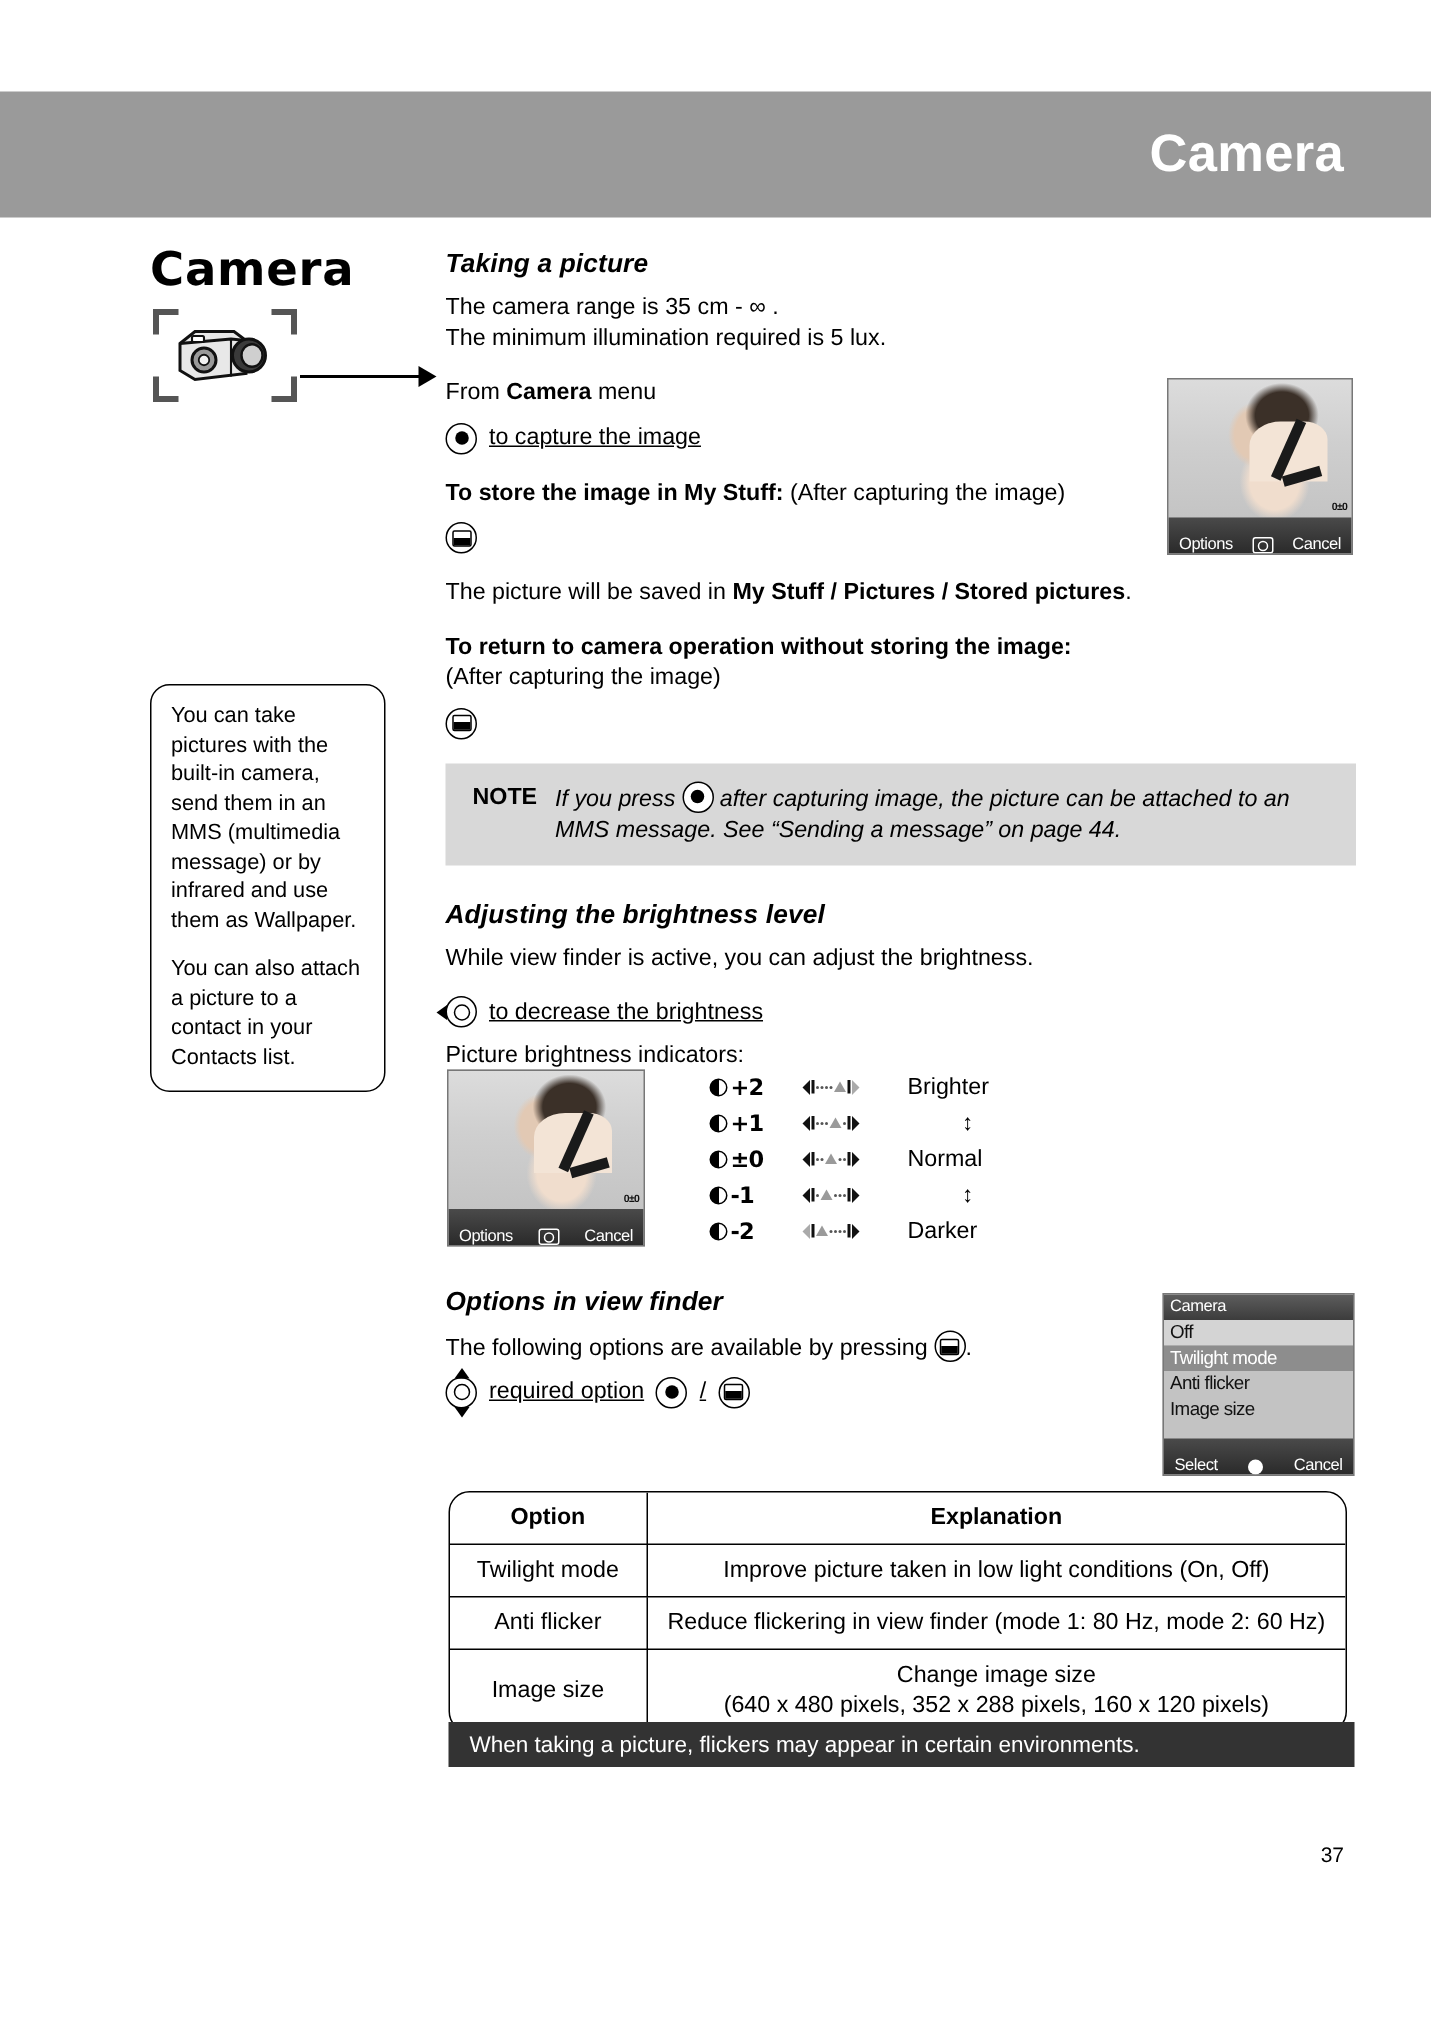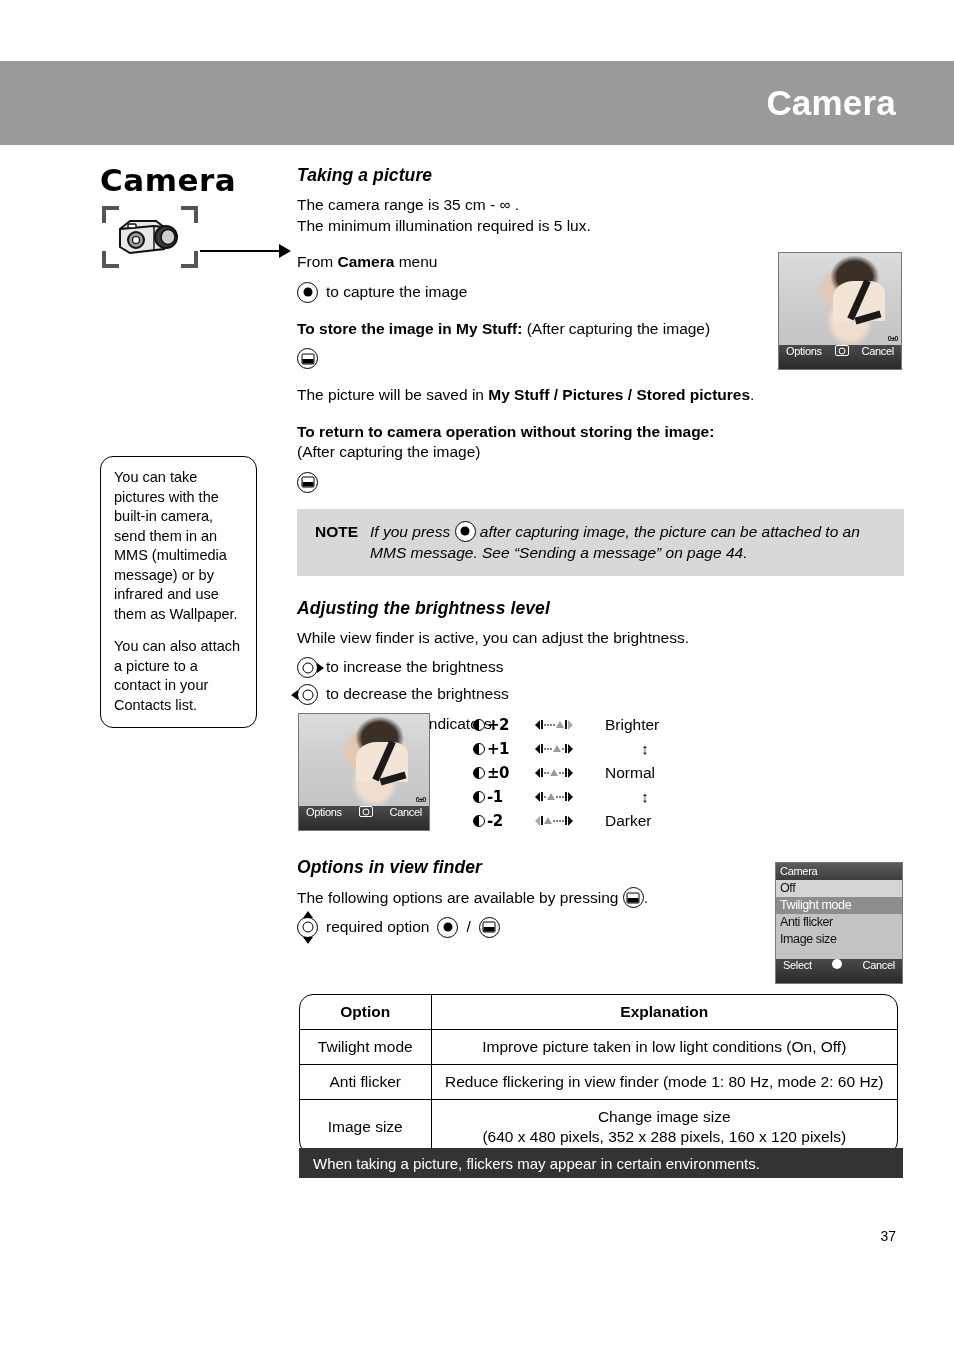--- a/index.html
+++ b/index.html
@@ -115,23 +115,25 @@
     margin: 0;
   }
   .gap-s { height: 9px; }
   .gap-m { height: 16px; }
   .gap-l { height: 22px; }
   .b { font-weight: bold; }
 
   
   .keyrow {
     display: flex;
+    align-items: center;
     gap: 8px;
     font-size: 15.5px;
     line-height: 20px;
+    text-decoration: underline;
   }
 
   
   .key {
     display: inline-block;
     vertical-align: -5px;
     position: relative;
   }
   .key-ok {
     width: 21px; height: 21px;
@@ -281,21 +283,21 @@
     font-weight: bold;
     white-space: nowrap;
   }
   .softbar {
     position: absolute;
     left: 0; right: 0; bottom: 0;
     height: 24px;
     background: linear-gradient(to bottom,#4a4a4a,#2a2a2a);
     color: #fff;
     display: flex;
-    align-items: flex-start;
+    align-items: flex-end;
     justify-content: space-between;
     padding: 0 7px;
     font-size: 11px;
     letter-spacing: -0.3px;
   }
   .softbar .mini-cam {
     width: 14px; height: 11px;
     border: 1.4px solid #fff;
     border-radius: 2px;
     position: relative;
@@ -570,26 +572,20 @@
     </div>
   </div>
 
   <div class="gap-l"></div>
 
   <h2 class="sec">Adjusting the brightness level</h2>
   <p class="body">While view finder is active, you can adjust the brightness.</p>
 
   <div class="gap-s"></div>
 
-  <div class="keyrow">
-    <span class="key key-nav">
-        <i class="navarrow right"></i>
-      </span>
-    <span>to increase the brightness</span>
-  </div>
 
   <div style="height:6px"></div>
 
   <div class="keyrow">
     <span class="key key-nav">
         <i class="navarrow left"></i>
       </span>
     <span>to decrease the brightness</span>
   </div>
 

